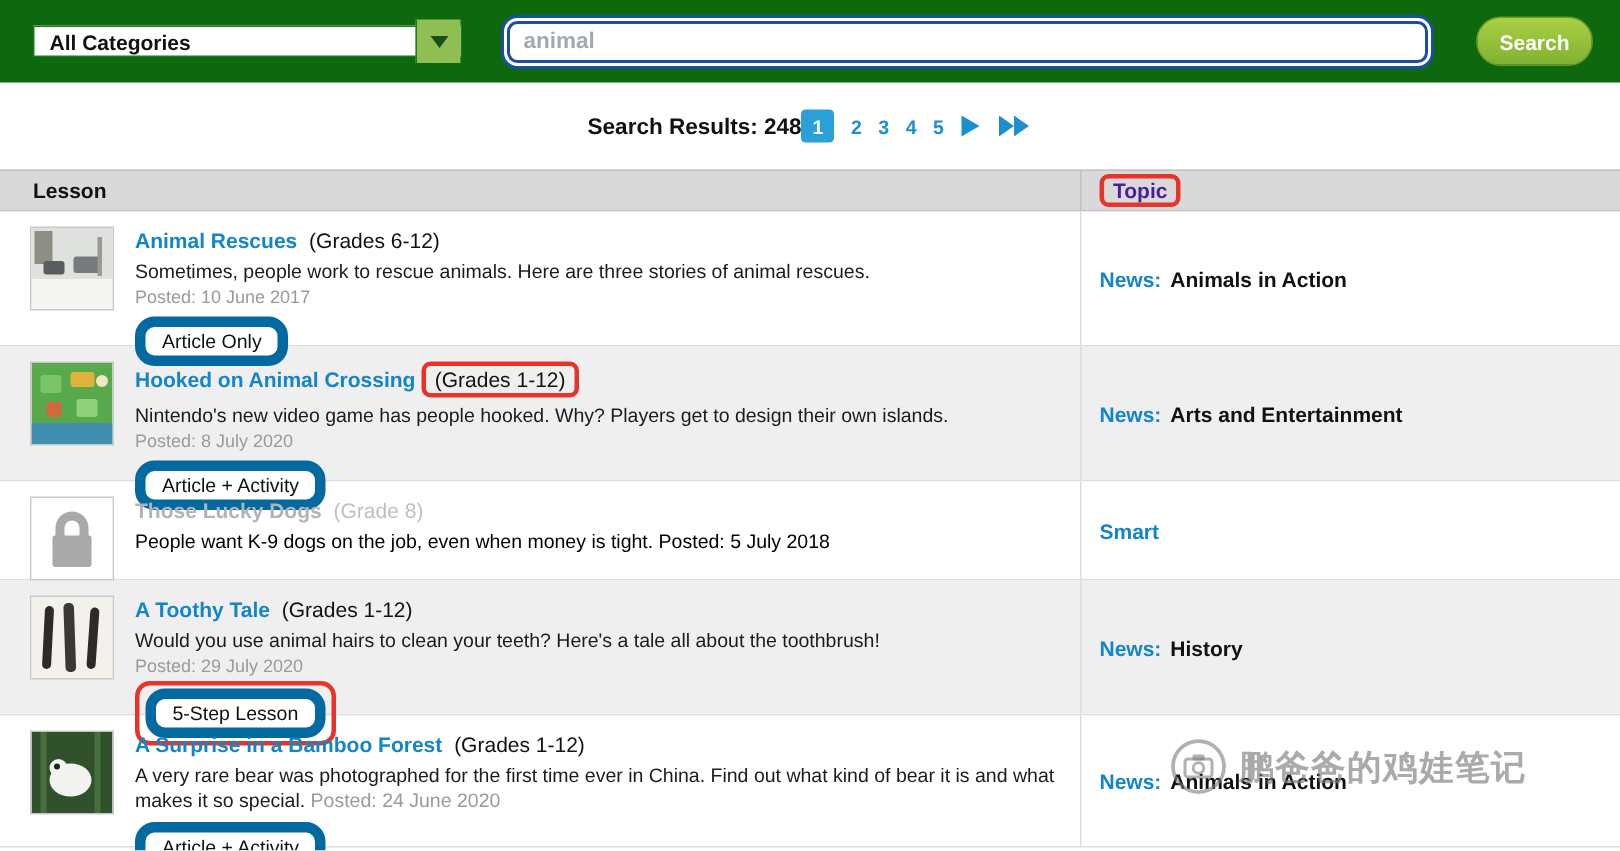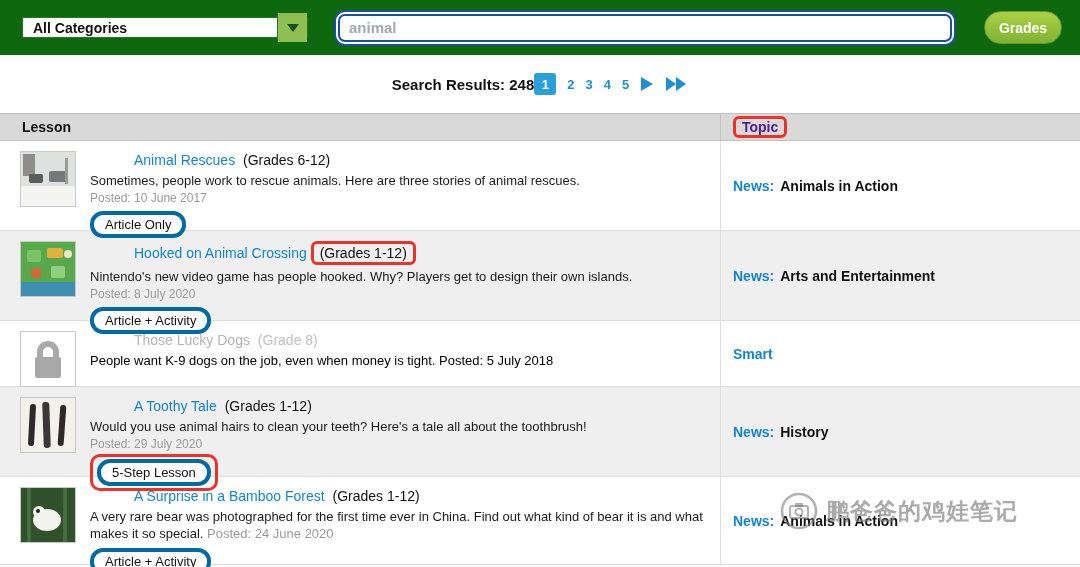--- a/index.html
+++ b/index.html
@@ -45,26 +45,26 @@
               padding-left: 12px; font-weight: bold; font-size: 14px; color: #4c1d95; }
 
   .row { display: flex; border-bottom: 1px solid #ddd; background: #fff; }
   .row.alt { background: #efefef; }
   .h90 { height: 90px; } .h66 { height: 66px; } .h88 { height: 88px; }
   .cell-lesson { flex: 0 0 720px; display: flex; padding: 10px 12px 6px 20px; }
   .thumb { flex: 0 0 56px; height: 56px; border: 1px solid #c8c8c8; background: #fff; margin-right: 14px; }
   .thumb svg { display: block; }
   .lesson-text { flex: 1; min-width: 0; }
   .title-line { font-size: 14px; line-height: 18px; }
-  .title-link { color: #1385c8; font-weight: normal; text-decoration: none; cursor: pointer; margin-left: 44px; }
+  .title-link { color: #1385c8; font-weight: bold; text-decoration: none; cursor: pointer; }
   .grades { color: #111; margin-left: 4px; }
   .desc { font-size: 13px; color: #1b1b1b; line-height: 17px; margin-top: 3px; }
   .posted { font-size: 12px; color: #9a9a9a; margin-top: 2px; }
   .posted-inline { font-size: 13px; color: #9a9a9a; }
-  .badge { display: inline-block; border: 4px solid #0369a1; border-radius: 13px; padding: 2px 11px;
+  .badge { display: inline-block; border: 7px solid #0369a1; border-radius: 13px; padding: 2px 11px;
            font-size: 13px; color: #111; background: #fff; margin-top: 6px; }
   .cell-topic { flex: 1; border-left: 1px solid #ddd; display: flex; align-items: center;
                 padding-left: 12px; font-size: 14px; font-weight: bold; color: #111; }
   .topic-label { color: #1385c8; margin-right: 6px; }
 
   
   .locked .title-link { color: #b3b3b3; }
   .locked .grades { color: #c0c0c0; }
   .locked .desc, .locked .posted-inline { color: #000000; }
 
@@ -87,21 +87,21 @@
   <div class="topbar">
     <div class="category">
       <span class="category-label">All Categories</span>
       <span class="category-arrow">
         <span class="tri-down"></span>
       </span>
     </div>
     <div class="search-wrap">
       <input class="search-input" type="text" placeholder="animal" style="">
     </div>
-    <button class="search-btn">Grades</button>
+    <button class="search-btn">Search</button>
   </div>
 
   <div class="results-bar">
     <div class="summary">Search Results: 248</div>
     <div class="pagination">
       <span class="page-active">1</span>
       <span class="page-num">2</span>
       <span class="page-num">3</span>
       <span class="page-num">4</span>
       <span class="page-num">5</span>

